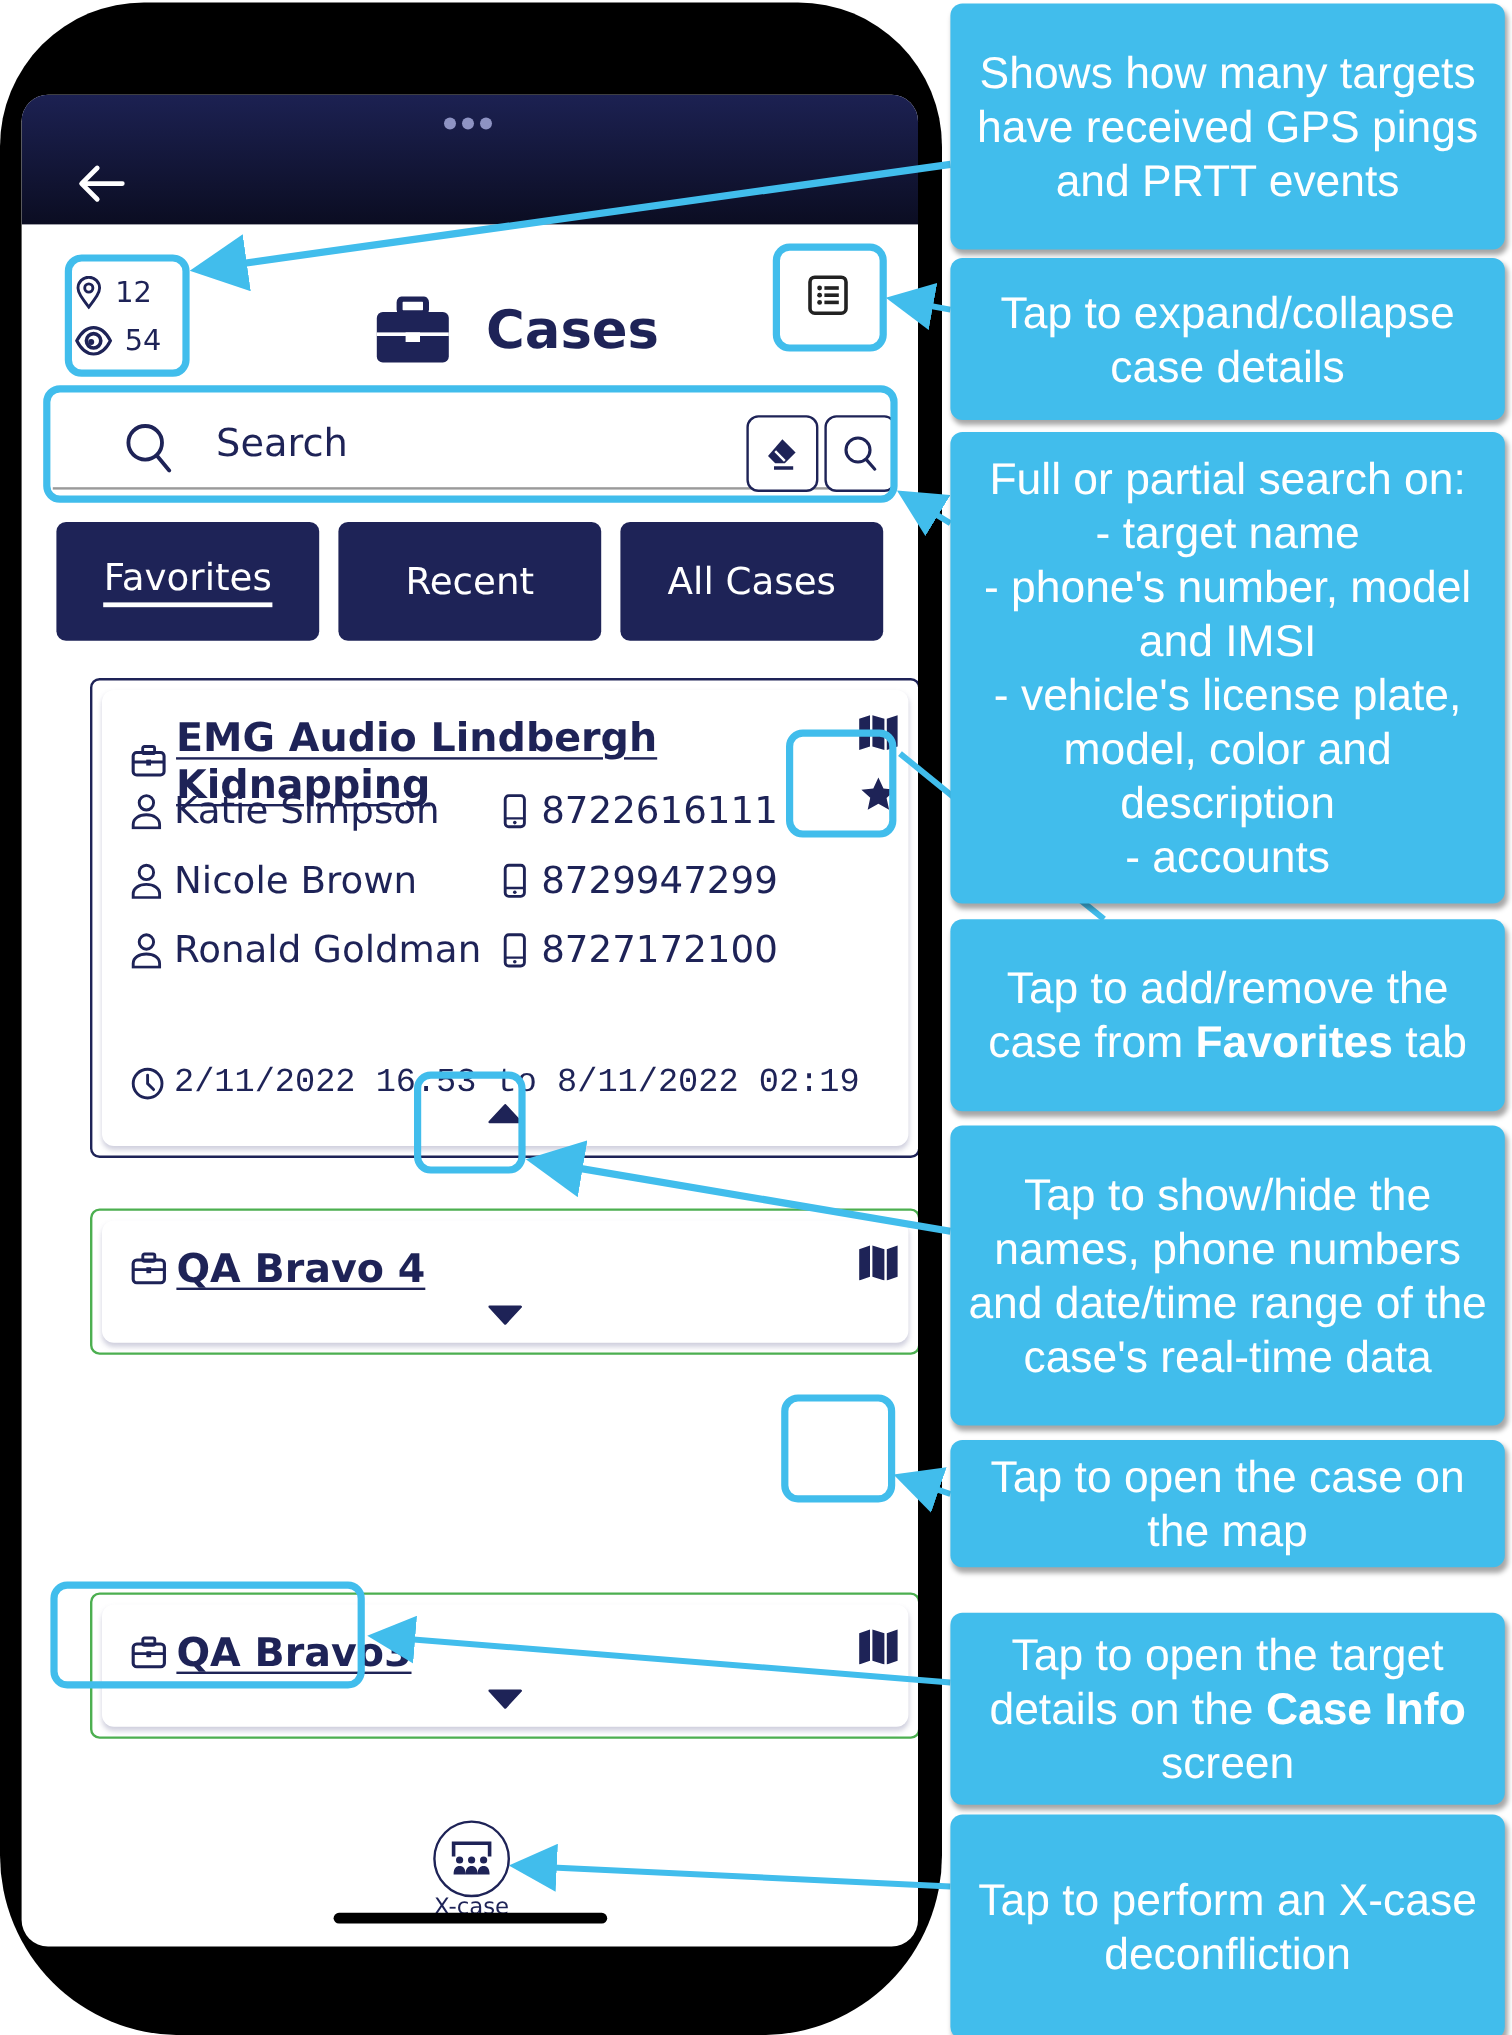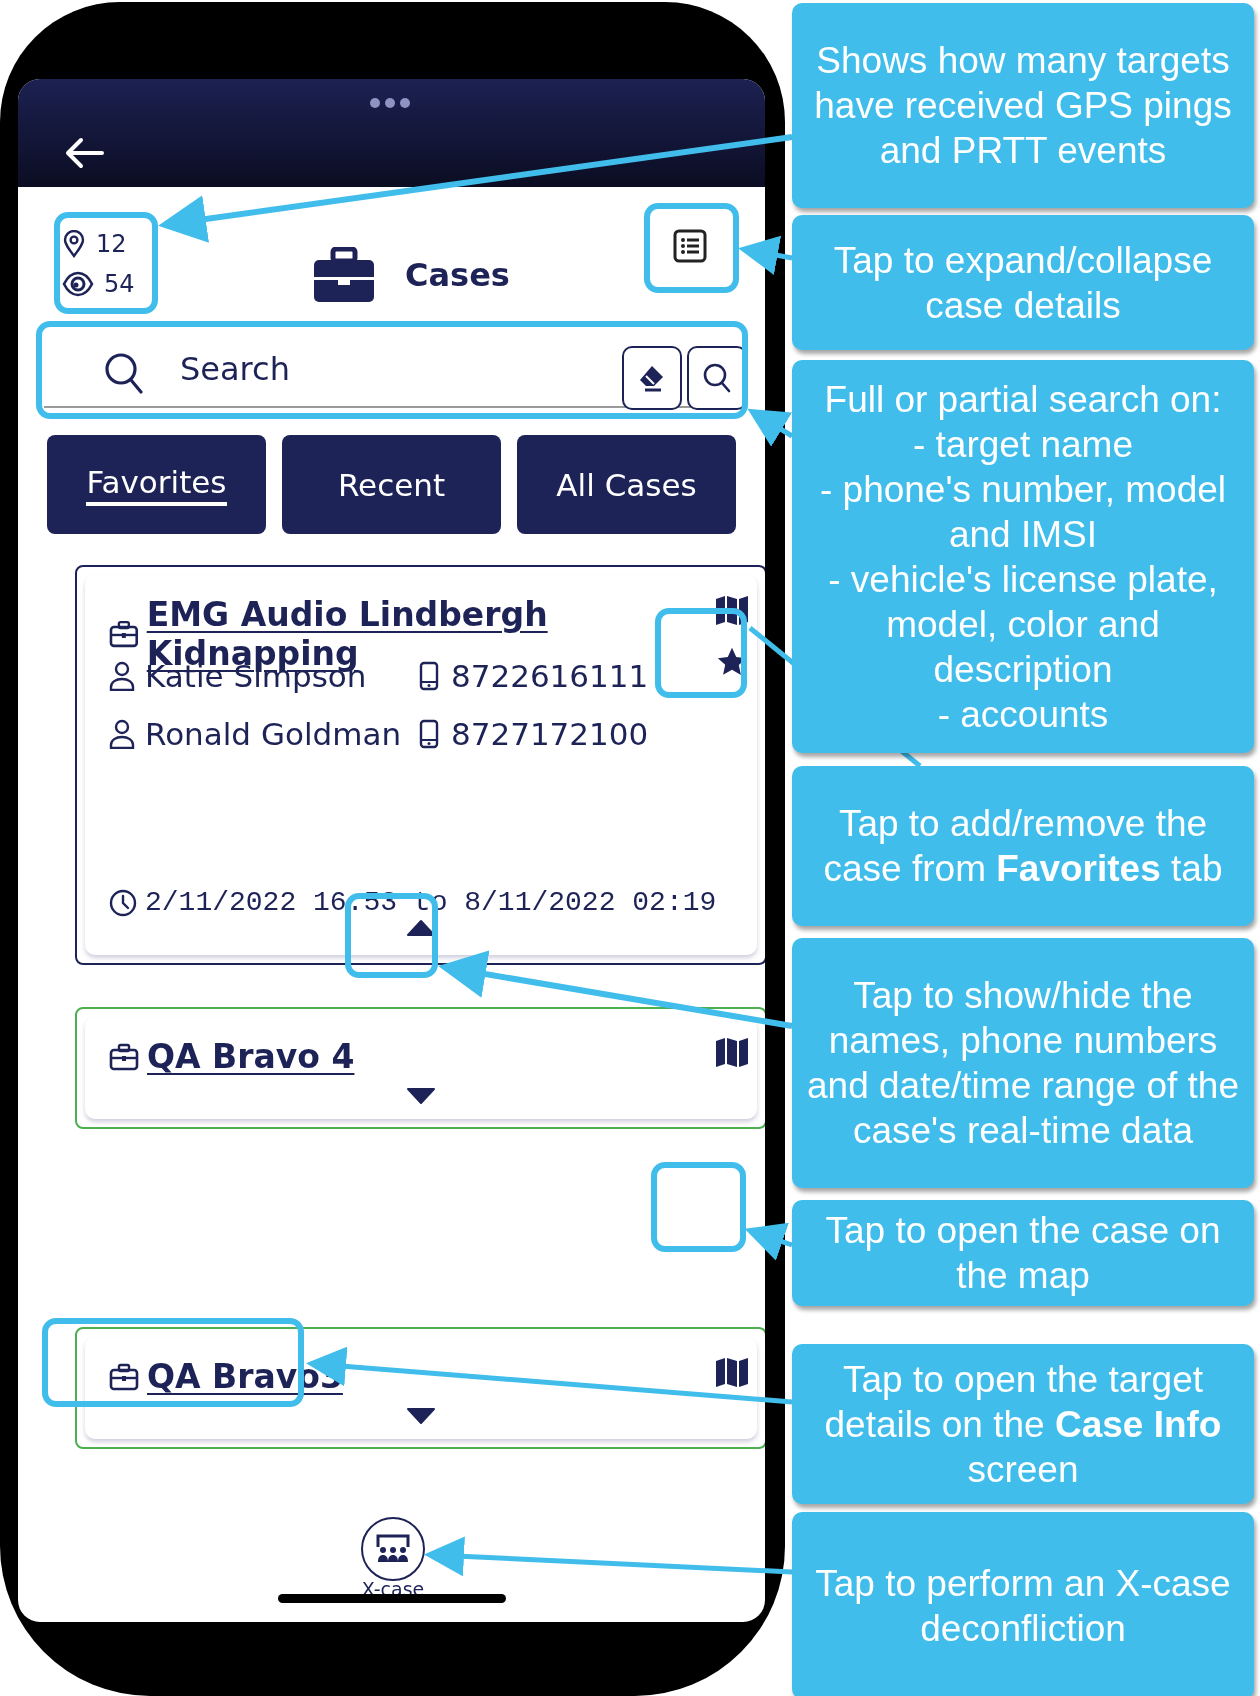--- a/index.html
+++ b/index.html
@@ -6,21 +6,21 @@
   body{width:1260px;height:1696px;position:relative;overflow:hidden;font-family:"Liberation Sans",sans-serif;}
   .phone{position:absolute;left:0;top:2px;width:785px;height:1694px;background:#000;border-radius:120px 120px 150px 150px;}
   .screen{position:absolute;left:18px;top:77px;width:747px;height:1543px;background:#fff;border-radius:22px;overflow:hidden;}
   .appbar{position:absolute;left:0;top:0;width:100%;height:108px;background:linear-gradient(#1c2152,#0b0d22);}
   .dots{position:absolute;left:352px;top:19px;display:flex;gap:5px;}
   .dots span{width:10px;height:10px;border-radius:50%;background:#8e93c3;display:block;}
   .back{position:absolute;left:46px;top:58px;width:40px;height:32px;}
   .stats{position:absolute;left:44px;top:145px;font-size:24px;color:#1e2357;font-family:"DejaVu Sans",sans-serif;}
   .stats .row{display:flex;align-items:center;gap:10px;height:40px;}
   .title{position:absolute;left:295px;top:168px;display:flex;align-items:center;gap:30px;}
-  .title span{font-size:32px;font-weight:bold;color:#1e2357;font-family:"DejaVu Sans",sans-serif;}
+  .title span{font-size:44px;font-weight:bold;color:#1e2357;font-family:"DejaVu Sans",sans-serif;}
   .listbtn{position:absolute;left:649px;top:142px;width:46px;height:50px;display:flex;align-items:center;justify-content:center;}
   .search{position:absolute;left:26px;top:255px;width:697px;height:72px;border-bottom:2px solid #9a9a9a;}
   .search .q{position:absolute;left:60px;top:18px;}
   .search .ph{position:absolute;left:136px;top:16px;font-size:32px;color:#1e2357;font-family:"DejaVu Sans",sans-serif;}
   .sbtn{position:absolute;top:12px;width:56px;height:60px;border:2px solid #1e2357;border-radius:10px;display:flex;align-items:center;justify-content:center;background:#fff;}
   .tabs{position:absolute;left:29px;top:356px;}
   .tab{position:absolute;top:0;width:219px;height:99px;background:#1e2357;border-radius:8px;color:#fff;font-size:31px;display:flex;align-items:center;justify-content:center;font-family:"DejaVu Sans",sans-serif;}
   .tab.active span{border-bottom:4px solid #fff;padding-bottom:2px;}
   .card{position:absolute;left:29px;width:688px;border-radius:8px;background:#fff;margin-left:28px;}
   .card.expanded{border:2px solid #1e2357;}
@@ -168,20 +168,37 @@
               </svg>
               <span>8722616111</span>
             </div>
         </div>
         <div class="trow">
           <div class="tname">
               <svg width="26" height="30" viewBox="0 0 26 30">
                 <circle cx="13" cy="8" r="6" fill="none" stroke="#1e2357" stroke-width="2.4"></circle>
                 <path d="M2 29v-3c0-5 5-8 11-8s11 3 11 8v3z" fill="none" stroke="#1e2357" stroke-width="2.4"></path>
               </svg>
+              <span>Nicole Brown</span>
+            </div>
+          <div class="tphone">
+              <svg width="20" height="30" viewBox="0 0 20 30">
+                <rect x="2" y="2" width="16" height="26" rx="3" fill="none" stroke="#1e2357" stroke-width="2.4"></rect>
+                <path d="M2 21h16" stroke="#1e2357" stroke-width="2"></path>
+                <circle cx="10" cy="24.5" r="1.5" fill="#1e2357"></circle>
+              </svg>
+              <span>8729947299</span>
+            </div>
+        </div>
+        <div class="trow">
+          <div class="tname">
+              <svg width="26" height="30" viewBox="0 0 26 30">
+                <circle cx="13" cy="8" r="6" fill="none" stroke="#1e2357" stroke-width="2.4"></circle>
+                <path d="M2 29v-3c0-5 5-8 11-8s11 3 11 8v3z" fill="none" stroke="#1e2357" stroke-width="2.4"></path>
+              </svg>
               <span>Ronald Goldman</span>
             </div>
           <div class="tphone">
               <svg width="20" height="30" viewBox="0 0 20 30">
                 <rect x="2" y="2" width="16" height="26" rx="3" fill="none" stroke="#1e2357" stroke-width="2.4"></rect>
                 <path d="M2 21h16" stroke="#1e2357" stroke-width="2"></path>
                 <circle cx="10" cy="24.5" r="1.5" fill="#1e2357"></circle>
               </svg>
               <span>8727172100</span>
             </div>

